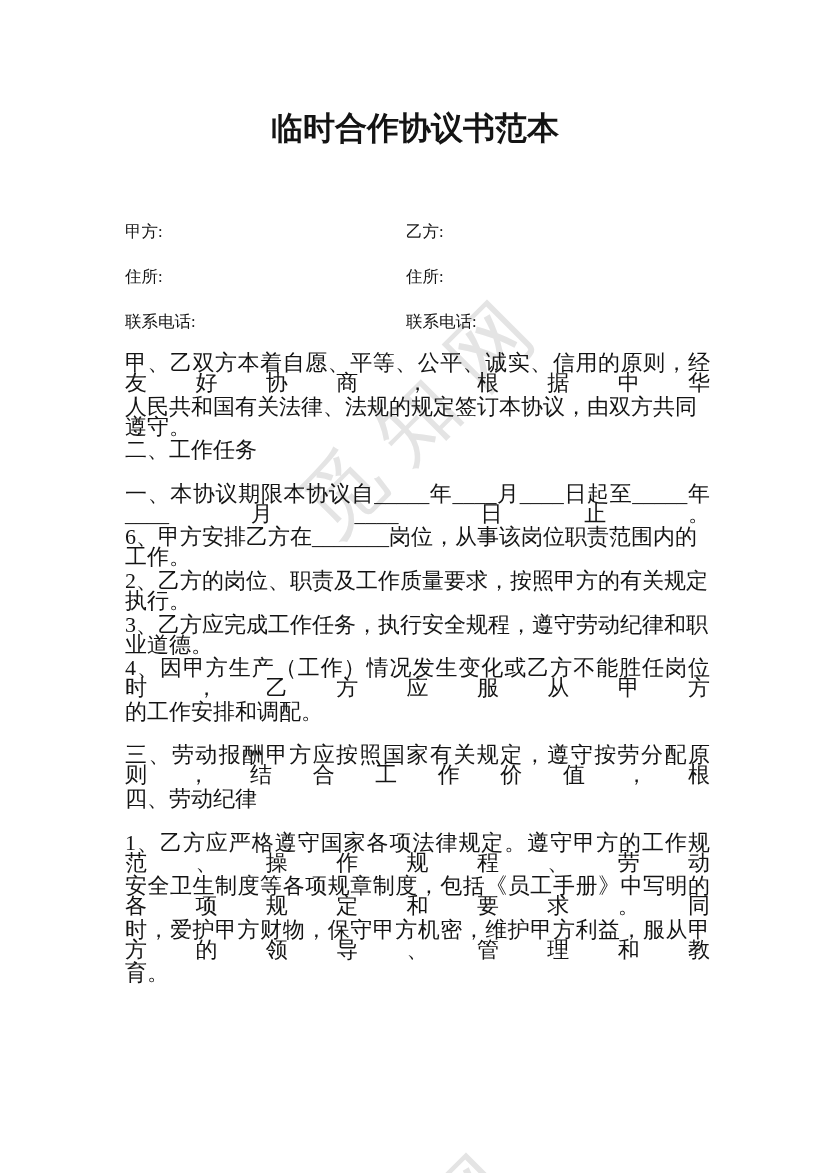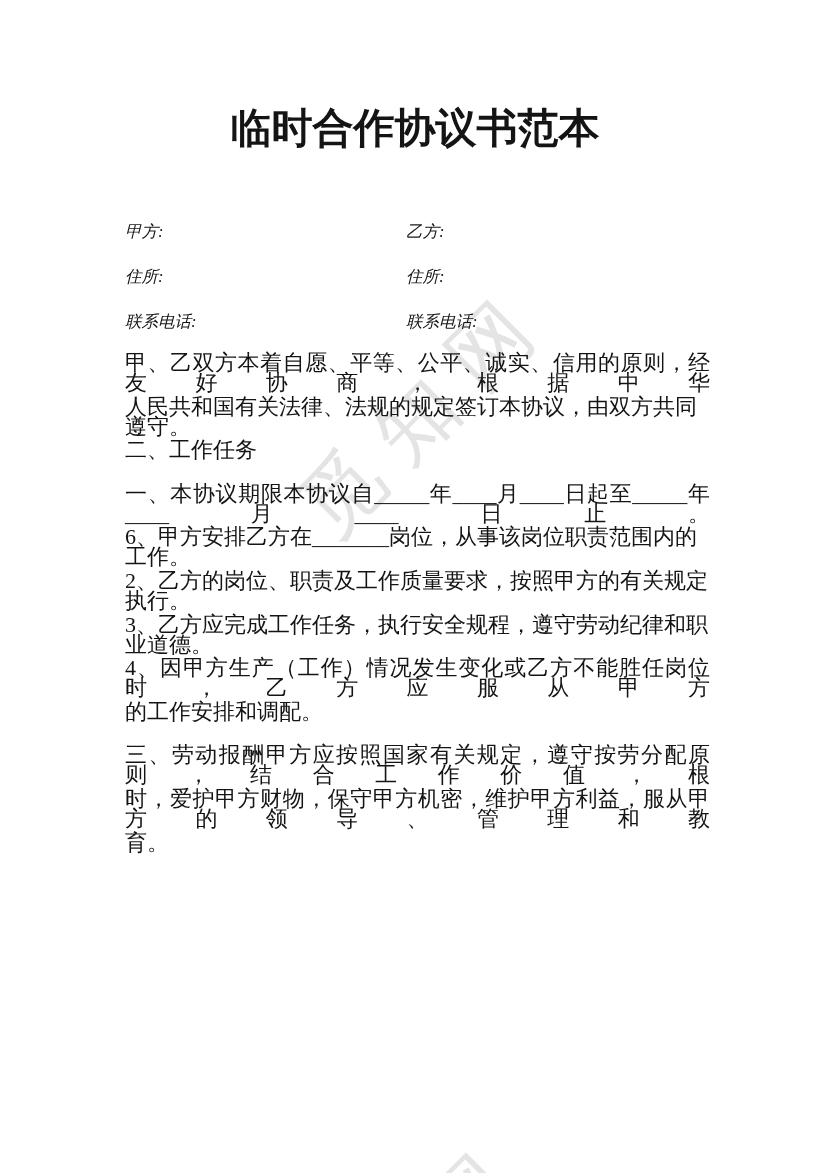--- a/index.html
+++ b/index.html
@@ -28,32 +28,31 @@
   }
   .watermark.top    { left: 425px; top: 412px; }
   .watermark.bottom { left: 404px; top: 1265px; }
   .title {
     position: absolute;
     z-index: 1;
     top: 110px; left: 0;
     width: 830px;
     margin: 0;
     text-align: center;
-    font-size: 41px;
+    font-size: 32px;
     line-height: 36px;
     font-weight: bold;
     letter-spacing: 0px;
   }
   .parties {
     position: absolute;
     z-index: 1;
     left: 125px; top: 223px;
     width: 585px; height: 130px;
     font-size: 16.5px;
-    font-style: italic;
   }
   .party-row { position: absolute; left: 0; width: 585px; line-height: 17px; }
   .party-row.r0 { top: 0; }
   .party-row.r1 { top: 45px; }
   .party-row.r2 { top: 90px; }
   .party-left  { position: absolute; left: 0; }
   .party-right { position: absolute; left: 281px; }
   .body-lines {
     position: absolute;
     z-index: 1;
@@ -102,17 +101,20 @@
       <div class="line full">甲、乙双方本着自愿、平等、公平、诚实、信用的原则，经友好协商，根据中华</div>
       <div class="line">人民共和国有关法律、法规的规定签订本协议，由双方共同遵守。</div>
       <div class="line">二、工作任务</div>
       <div class="line full">一、本协议期限本协议自_____年____月____日起至_____年____月____日止。</div>
       <div class="line">6、甲方安排乙方在_______岗位，从事该岗位职责范围内的工作。</div>
       <div class="line">2、乙方的岗位、职责及工作质量要求，按照甲方的有关规定执行。</div>
       <div class="line">3、乙方应完成工作任务，执行安全规程，遵守劳动纪律和职业道德。</div>
       <div class="line full">4、因甲方生产（工作）情况发生变化或乙方不能胜任岗位时，乙方应服从甲方</div>
       <div class="line">的工作安排和调配。</div>
       <div class="line full">三、劳动报酬甲方应按照国家有关规定，遵守按劳分配原则，结合工作价值，根</div>
+      <div class="line">四、劳动纪律</div>
+      <div class="line full">1、乙方应严格遵守国家各项法律规定。遵守甲方的工作规范、操作规程、劳动</div>
+      <div class="line full">安全卫生制度等各项规章制度，包括《员工手册》中写明的各项规定和要求。同</div>
       <div class="line full">时，爱护甲方财物，保守甲方机密，维护甲方利益，服从甲方的领导、管理和教</div>
       <div class="line">育。</div>
     </div>
 
 </div>
 
 </body></html>

